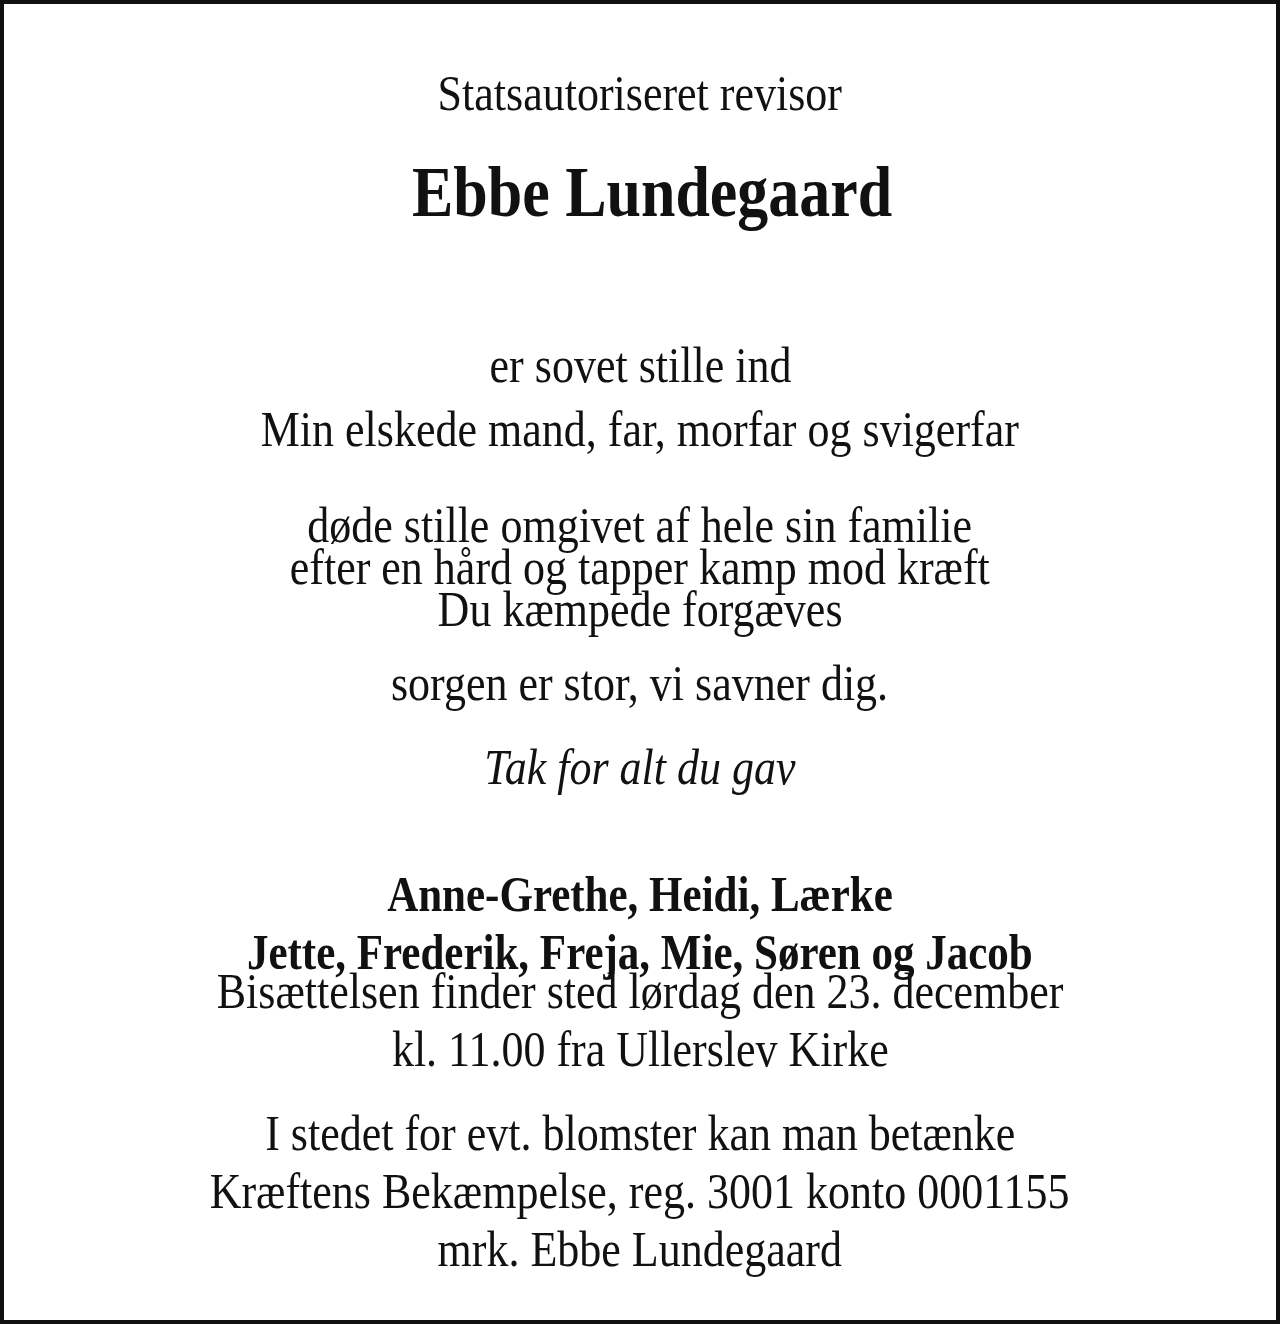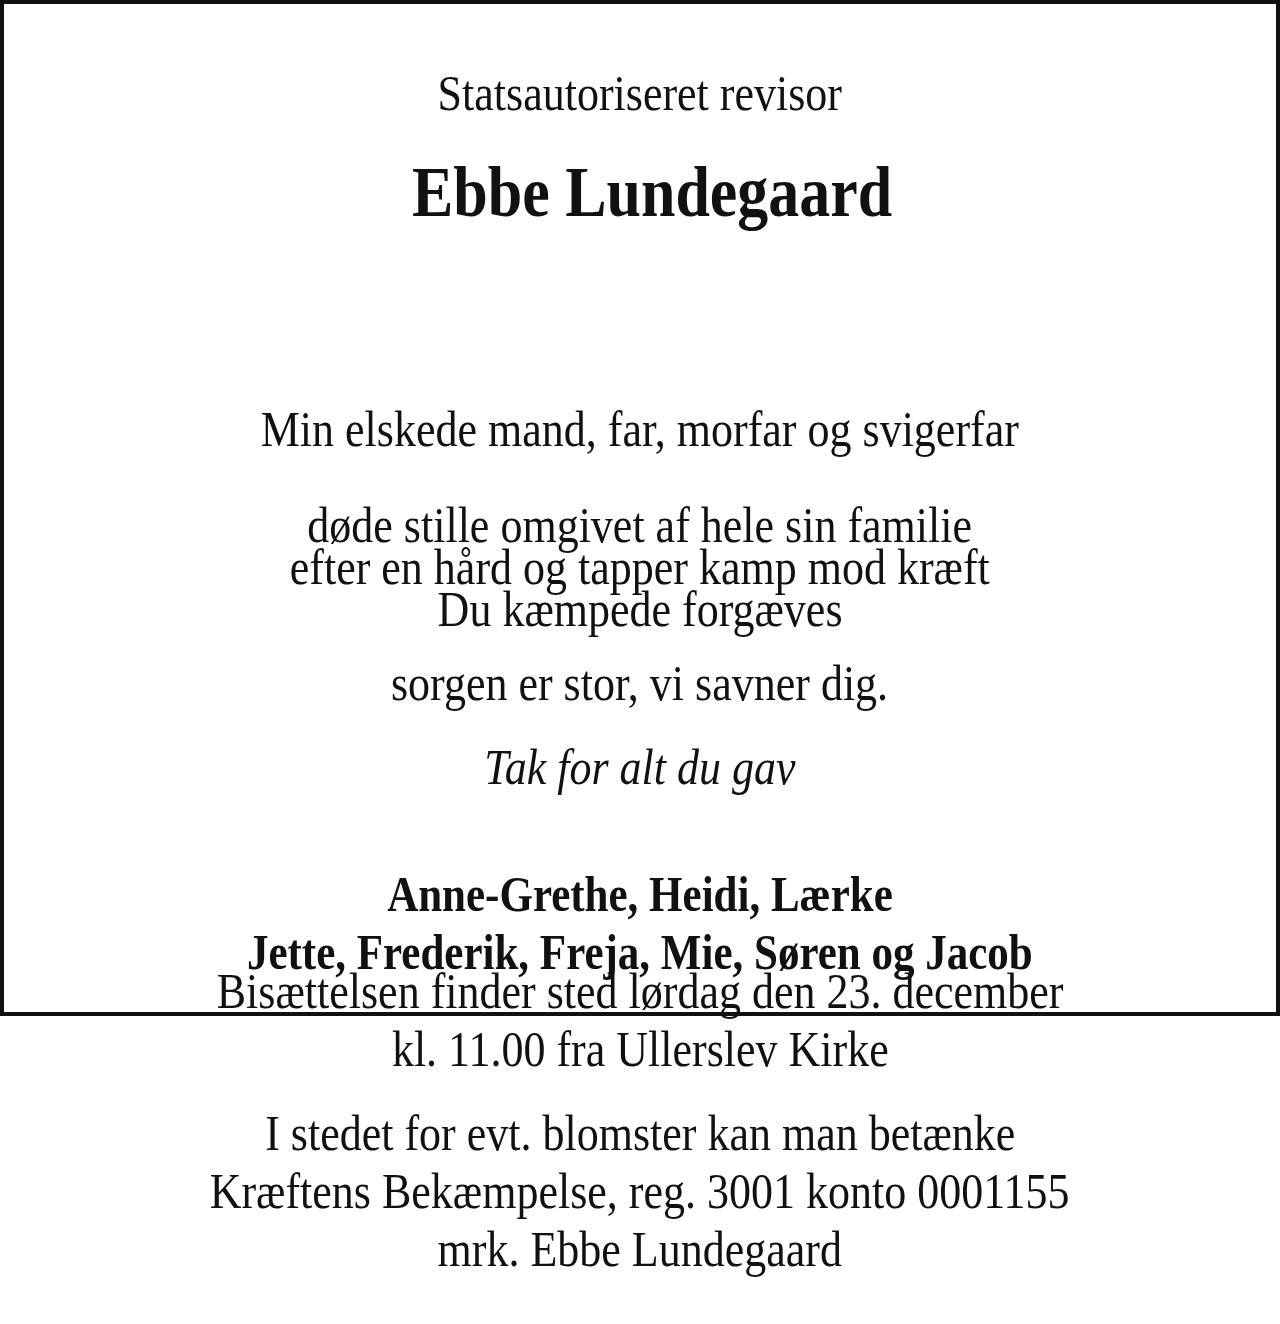--- a/index.html
+++ b/index.html
@@ -10,21 +10,21 @@
     body {
       width: 1280px;
       height: 1324px;
       position: relative;
       overflow: hidden;
     }
     .frame {
       position: absolute;
       left: 0; top: 0;
       width: 1280px;
-      height: 1016px;
+      height: 1324px;
       box-sizing: border-box;
       border: 4px solid #111111;
       background: #ffffff;
     }
     .line {
       position: absolute;
       left: 0;
       width: 1272px;
       text-align: center;
       font-family: "Liberation Serif", "DejaVu Serif", serif;
@@ -52,20 +52,23 @@
 
   <div class="line reg" style="top:64px;">
     <span>Statsautoriseret revisor</span>
   </div>
 
   <div class="line title" style="top:152px;margin-left:12px;">
     <span>Ebbe Lundegaard</span>
   </div>
 
 
+  <div class="line reg" style="top:336px;">
+    <span>er sovet stille ind</span>
+  </div>
 
   <div>
     <div class="line reg" style="top:400px;">
       <span>Min elskede mand, far, morfar og svigerfar</span>
     </div>
     <div class="line reg" style="top:496px;text-decoration:underline;">
       <span>døde stille omgivet af hele sin familie</span>
     </div>
     <div class="line reg" style="top:538px;">
       <span>efter en hård og tapper kamp mod kræft</span>

